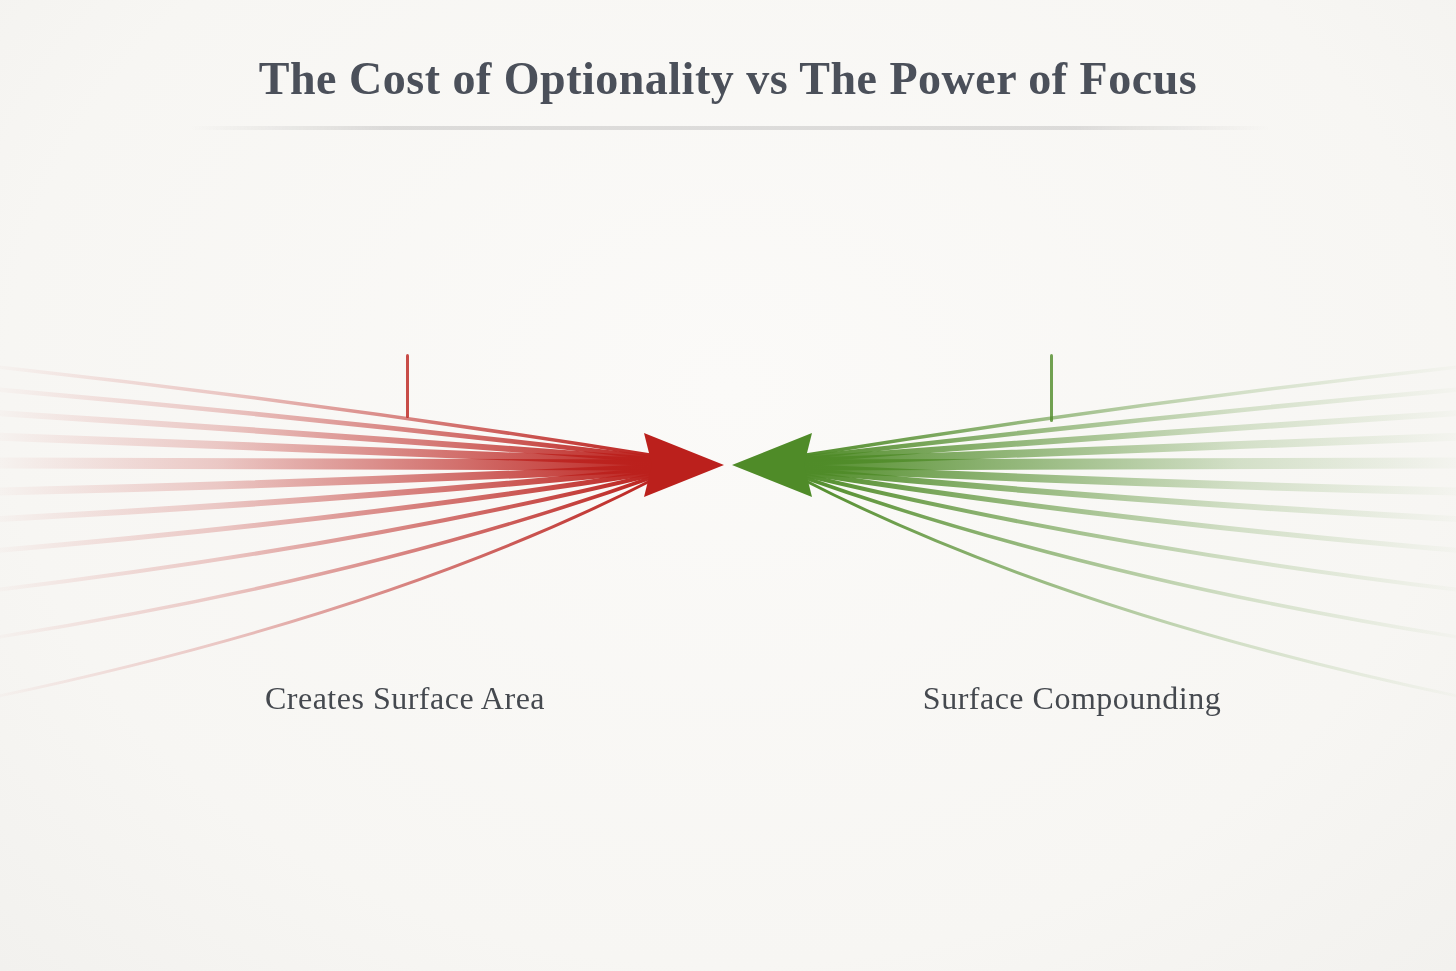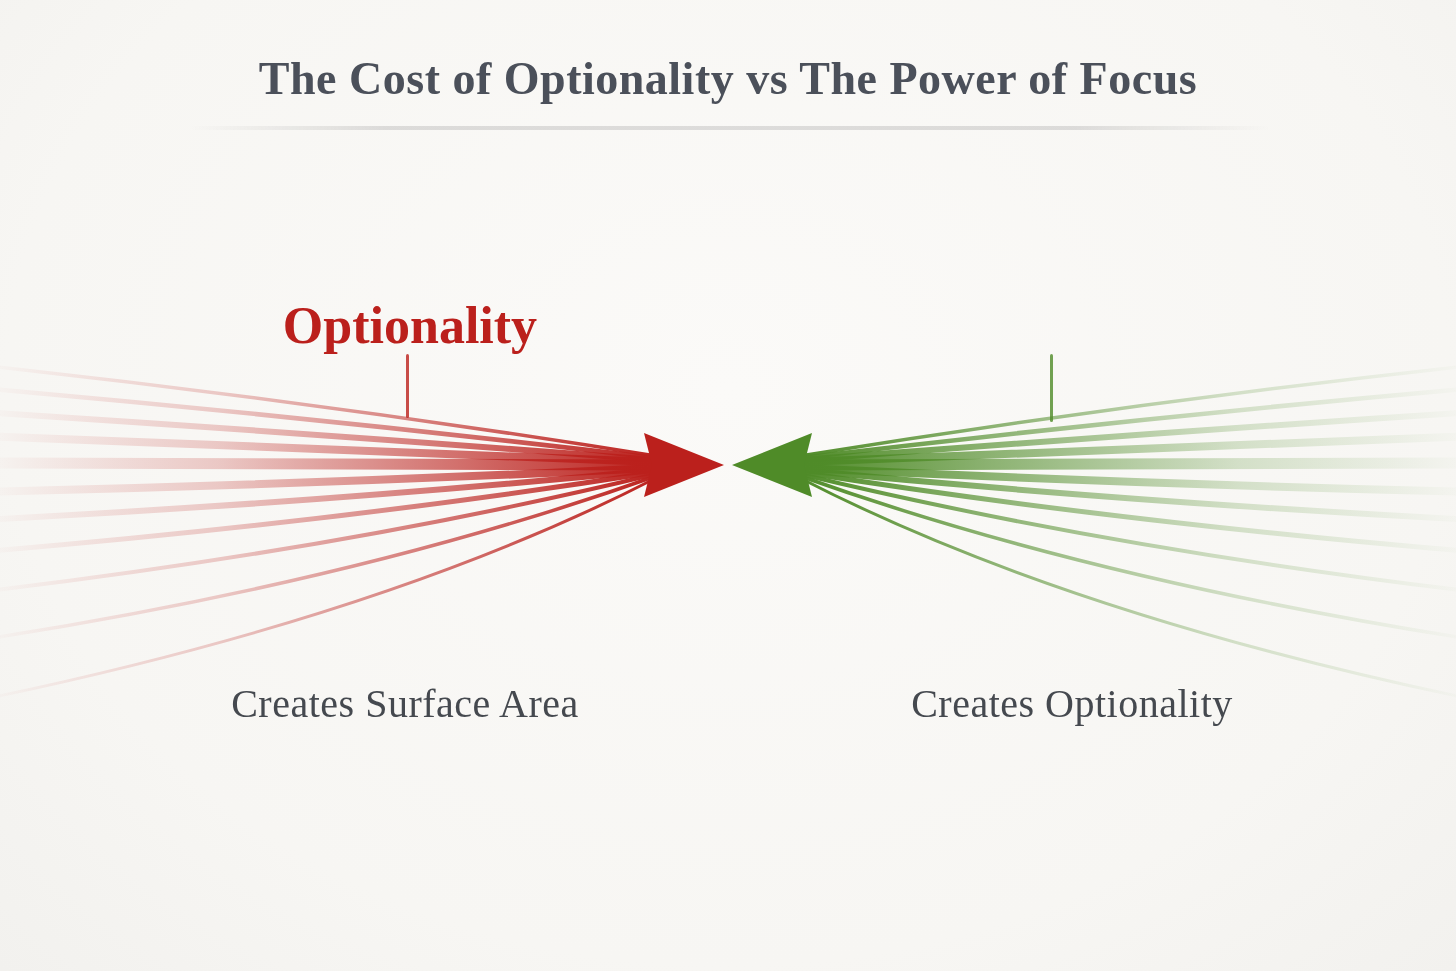--- a/index.html
+++ b/index.html
@@ -73,37 +73,36 @@
     width:1456px; height:971px;
     display:block;
   }
   .red-head{ fill:var(--red); }
   .green-head{ fill:var(--green); }
   .caption{
     position:absolute;
     top:680px;
     width:520px;
     text-align:center;
-    font-size:40px;
+    font-size:32px;
     font-weight:400;
     color:var(--caption);
     letter-spacing:0.5px;
   }
   .caption.left{ left:145px; }
   .caption.right{ left:812px; }
 </style>
 </head>
 <body>
 
 <div class="canvas">
 
   <h1 class="title">The Cost of Optionality vs The Power of Focus</h1>
   <div class="title-divider"></div>
 
-  <div class="side-label left">Optionality</div>
 
   <div class="pointer-line red"></div>
   <div class="pointer-line green"></div>
 
   <svg class="fan-svg" viewBox="0 0 1456 971" xmlns="http://www.w3.org/2000/svg" aria-hidden="true">
     <defs>
       <linearGradient id="redGrad" gradientUnits="userSpaceOnUse" x1="-20" y1="0" x2="660" y2="0">
         <stop offset="0" style="stop-color:var(--red)" stop-opacity="0"></stop>
         <stop offset="0.35" style="stop-color:var(--red)" stop-opacity="0.22"></stop>
         <stop offset="0.72" style="stop-color:var(--red)" stop-opacity="0.65"></stop>
@@ -142,15 +141,15 @@
       <path stroke-width="6" d="M 1476 520 Q 1126 502 800 470"></path>
       <path stroke-width="5" d="M 1476 552 Q 1116 522 800 472"></path>
       <path stroke-width="4" d="M 1476 592 Q 1106 548 800 474"></path>
       <path stroke-width="3.5" d="M 1476 640 Q 1091 580 800 476"></path>
       <path stroke-width="3" d="M 1476 700 Q 1066 615 800 478"></path>
     </g>
     <polygon class="green-head" points="812,433 732,465 812,497 804,465"></polygon>
   </svg>
 
   <div class="caption left">Creates Surface Area</div>
-  <div class="caption right">Creates Optionality</div>
+  <div class="caption right">Surface Compounding</div>
 
 </div>
 
 </body></html>

